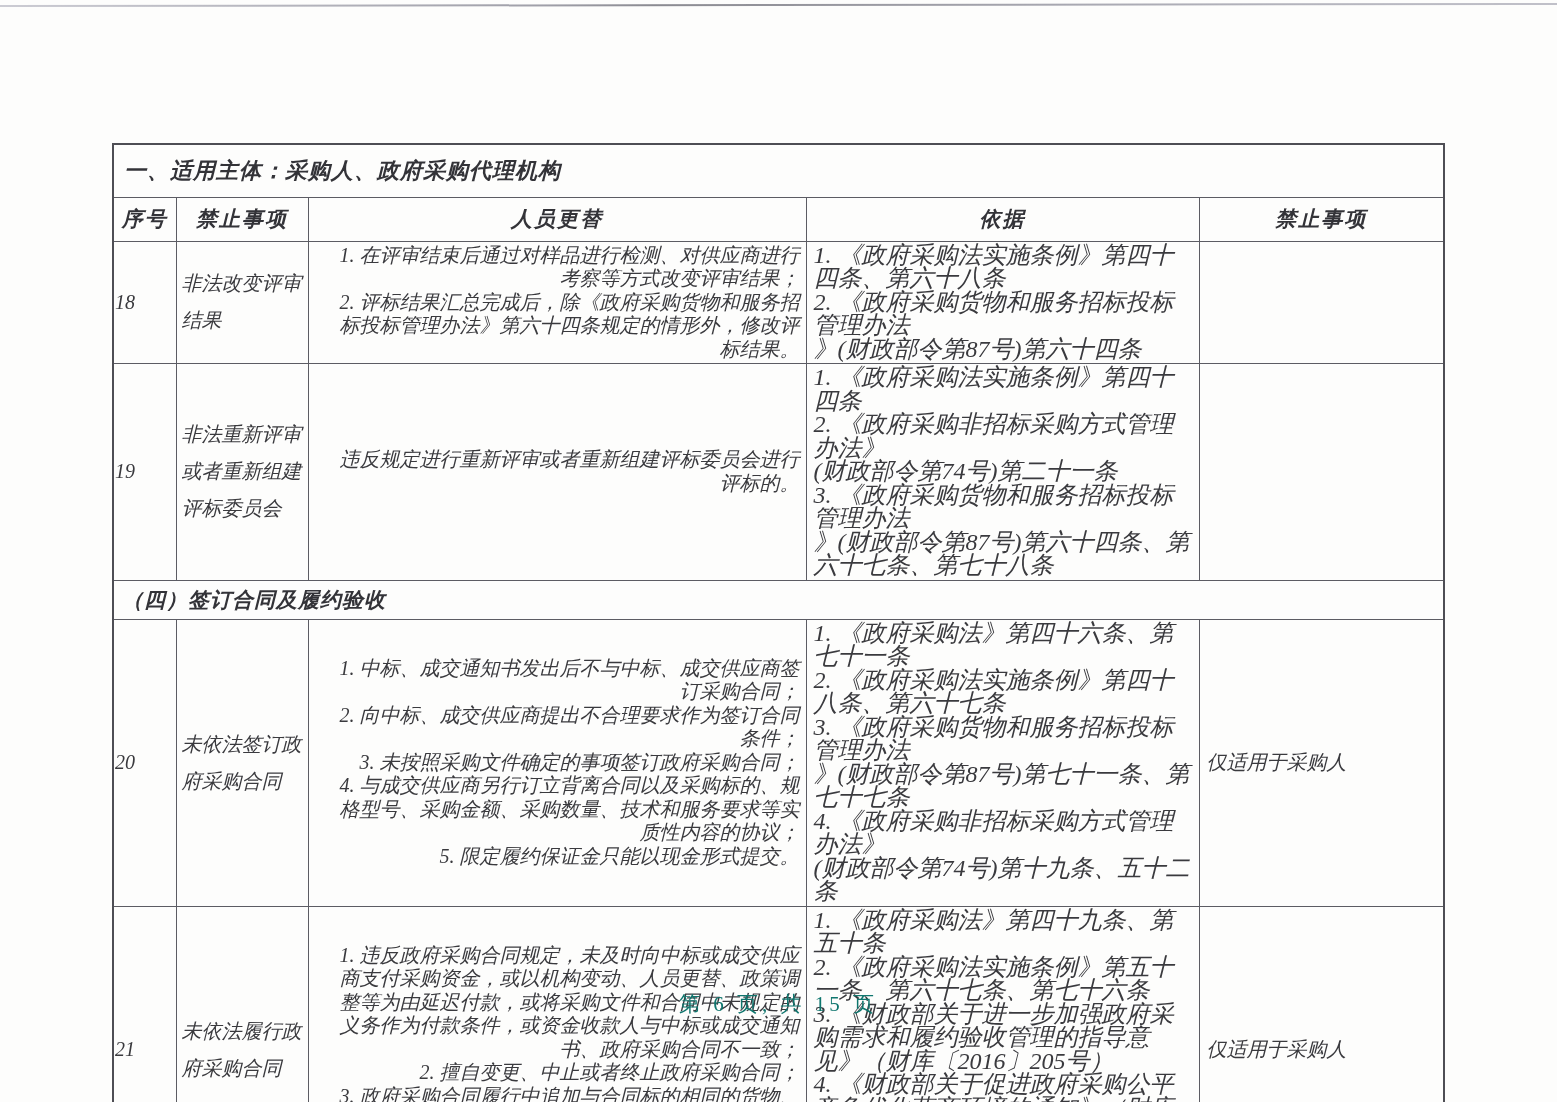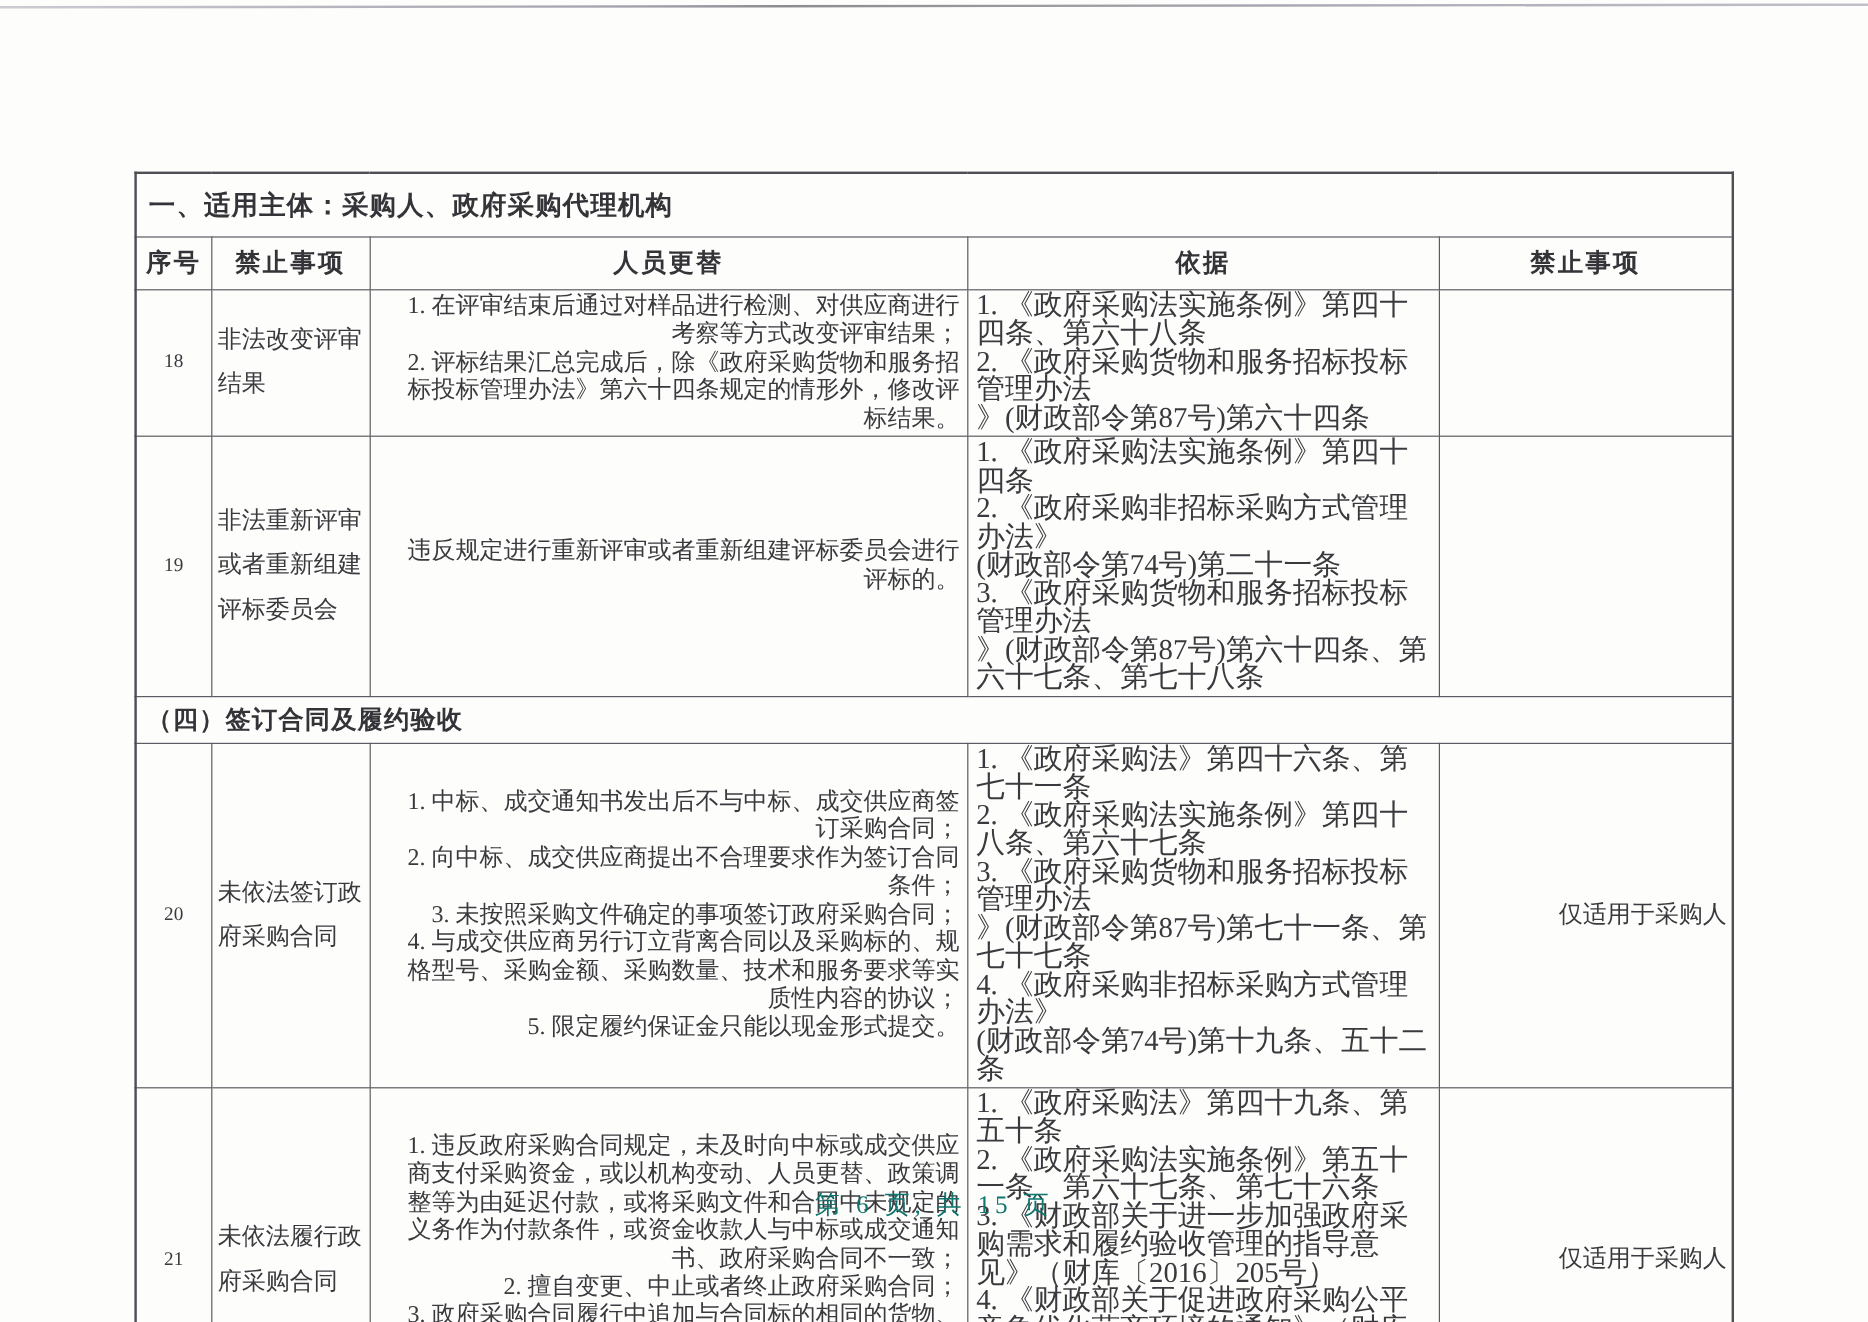--- a/index.html
+++ b/index.html
@@ -32,20 +32,21 @@
     top: 143px;
     width: 1331px;
     border-collapse: collapse;
     table-layout: fixed;
     border: 2px solid #4e4e54;
   }
   table.doc-table td, table.doc-table th {
     border: 1.5px solid #5c5c63;
     vertical-align: middle;
     overflow: hidden;
+    font-style: italic;
   }
   tr.title-row td {
     font-size: 22px;
     font-weight: bold;
     color: #333338;
     padding: 6px 10px;
     text-align: left;
     letter-spacing: 1px;
   }
   tr.header-row th {
@@ -59,22 +60,21 @@
   tr.section-row td {
     font-size: 21px;
     font-weight: bold;
     color: #333338;
     padding: 3px 8px;
     text-align: left;
     letter-spacing: 1px;
     margin-left: 44px;
   }
   td.c-no {
-    text-align: center;
-    font-size: 16px;
+    font-size: 20px;
     font-family: "Liberation Serif", "DejaVu Serif", serif;
   }
   td.c-item {
     font-size: 20px;
     line-height: 37px;
     padding: 2px 3px 2px 5px;
     text-align: left;
   }
   td.c-content {
     font-size: 20px;
@@ -89,21 +89,21 @@
     line-height: 23.5px;
     padding: 2px 4px 2px 7px;
     text-align: left;
     white-space: pre-line;
     vertical-align: middle;
   }
   td.c-note {
     font-size: 20px;
     line-height: 25px;
     padding: 2px 4px 2px 7px;
-    text-align: right;
+    text-align: left;
   }
   .page-footer {
     position: absolute;
     top: 990px;
     left: 0;
     width: 100%;
     text-align: center;
     font-size: 21px;
     color: #0f766e;
     letter-spacing: 4px;

